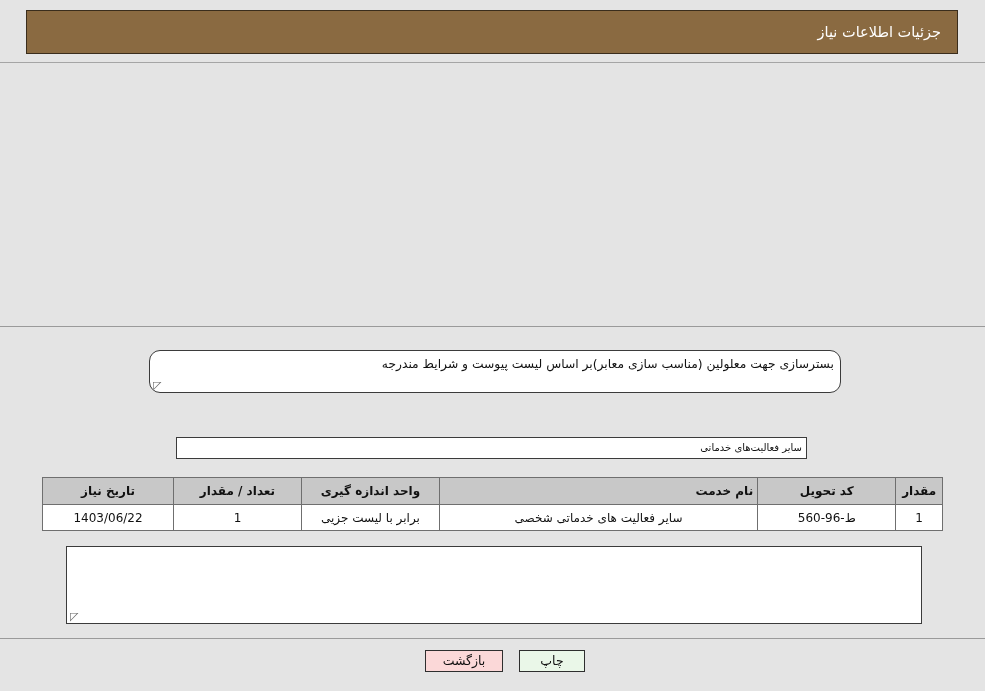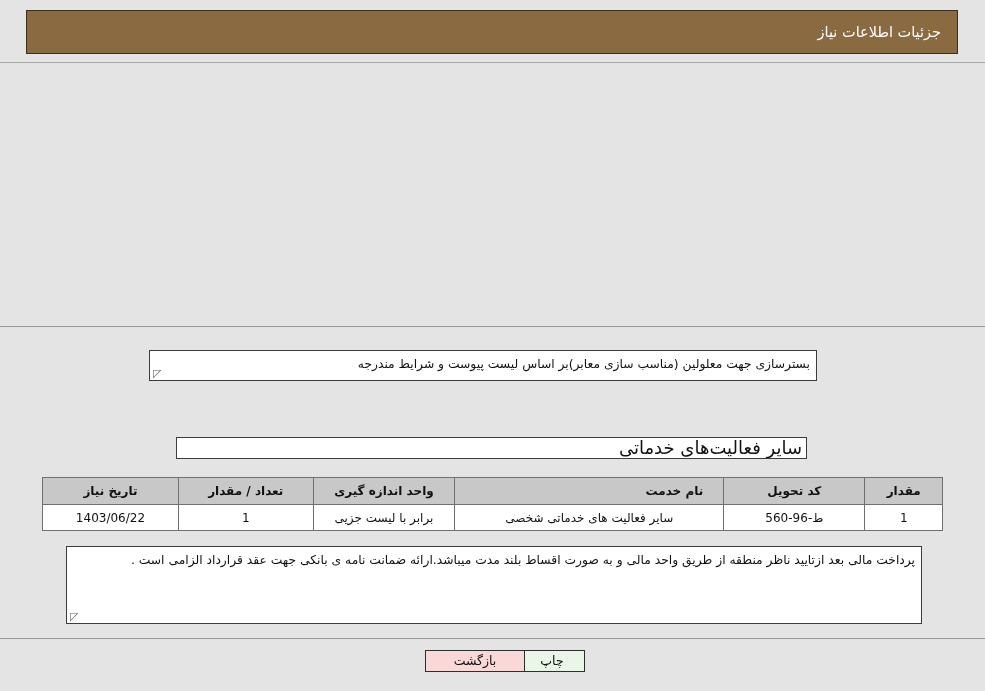--- a/index.html
+++ b/index.html
@@ -65,21 +65,21 @@
     color: #1a1a1a;
     white-space: nowrap;
     text-align: right;
   }
   .lbl-b { font-weight: bold; }
   .fld {
     position: absolute;
     background: #ffffff;
     border: 1px solid #3b3b3b;
     box-sizing: border-box;
-    font-size: 18px;
+    font-size: 10px;
     color: #111;
     line-height: 19px;
     padding: 0 4px;
     height: 21px;
     overflow: hidden;
     white-space: nowrap;
   }
   .fld.center { text-align: center; }
   .fld.right  { text-align: right; }
   .fld.yellowish { background: #fbfbe8; }
@@ -160,21 +160,21 @@
     border-collapse: collapse;
     font-size: 12px;
     z-index: 11;
   }
   .tbl th {
     background: #c8c8c8;
     border: 1px solid #6f6f6f;
     font-weight: bold;
     color: #111;
     height: 26px;
-    padding: 0 20px;
+    padding: 0 4px;
     text-align: center;
   }
   .tbl td {
     background: #ffffff;
     border: 1px solid #6f6f6f;
     height: 25px;
     padding: 0 4px;
     text-align: center;
     color: #111;
   }
@@ -255,21 +255,21 @@
   <span class="radio" id="proc-r0" style="right:591px; top:296px;"></span>
   <div class="plain" style="right:540px; top:294px;">جزیی</div>
   <span class="radio on" id="proc-r1" style="right:508px; top:296px;"></span>
   <div class="plain" style="right:440px; top:294px;">متوسط</div>
   <span class="checkbox" id="treasury-cb" style="right:400px; top:296px;"></span>
   <div class="plain" style="right:110px; top:294px;">پرداخت تمام یا بخشی از مبلغ خرید،از محل "اسناد خزانه اسلامی" خواهد بود.</div>
 
   <div class="panel" id="panel-mid"></div>
 
   <div class="lbl lbl-b" style="right:925px; top:363px;">شرح کلی نیاز:</div>
-  <div class="ta" style="right:168px; top:350px; left:149px; height:31px; z-index:11;">
+  <div class="ta" style="right:144px; top:350px; left:149px; height:43px; z-index:11;border-radius:11px;">
     <span>بسترسازی جهت معلولین (مناسب سازی معابر)بر اساس لیست پیوست و شرایط مندرجه</span>
     <span class="grip">◸</span>
   </div>
 
   <div class="sec-head" style="right:813px; top:414px;">اطلاعات خدمات مورد نیاز</div>
 
   <div class="lbl lbl-b" style="right:925px; top:441px;">گروه خدمت:</div>
   <div class="fld right" style="right:178px; top:437px; left:176px; height:22px; z-index:11;">سایر فعالیت‌های خدماتی</div>
 
   <table class="tbl">
@@ -290,20 +290,19 @@
         <td>سایر فعالیت های خدماتی شخصی</td>
         <td>برابر با لیست جزیی</td>
         <td>1</td>
         <td>1403/06/22</td>
       </tr>
     </tbody>
   </table>
 
   <div class="lbl lbl-b" style="right:920px; top:584px;">توضیحات خریدار:</div>
   <div class="ta" style="right:63px; top:546px; left:66px; height:78px; z-index:11;">
-    <span>پرداخت مالی بعد ازتایید ناظر منطقه از طریق واحد مالی و به صورت اقساط بلند مدت میباشد.ارائه ضمانت نامه ی بانکی جهت عقد قرارداد الزامی است .</span>
     <span class="grip">◸</span>
   </div>
 
   <button class="btn btn-print" style="left:519px; top:650px; width:66px;">چاپ</button>
-  <button class="btn btn-back" style="left:425px; top:650px; width:100px;">بازگشت</button>
+  <button class="btn btn-back" style="left:425px; top:650px; width:78px;">بازگشت</button>
 
 </div>
 
 </body></html>

